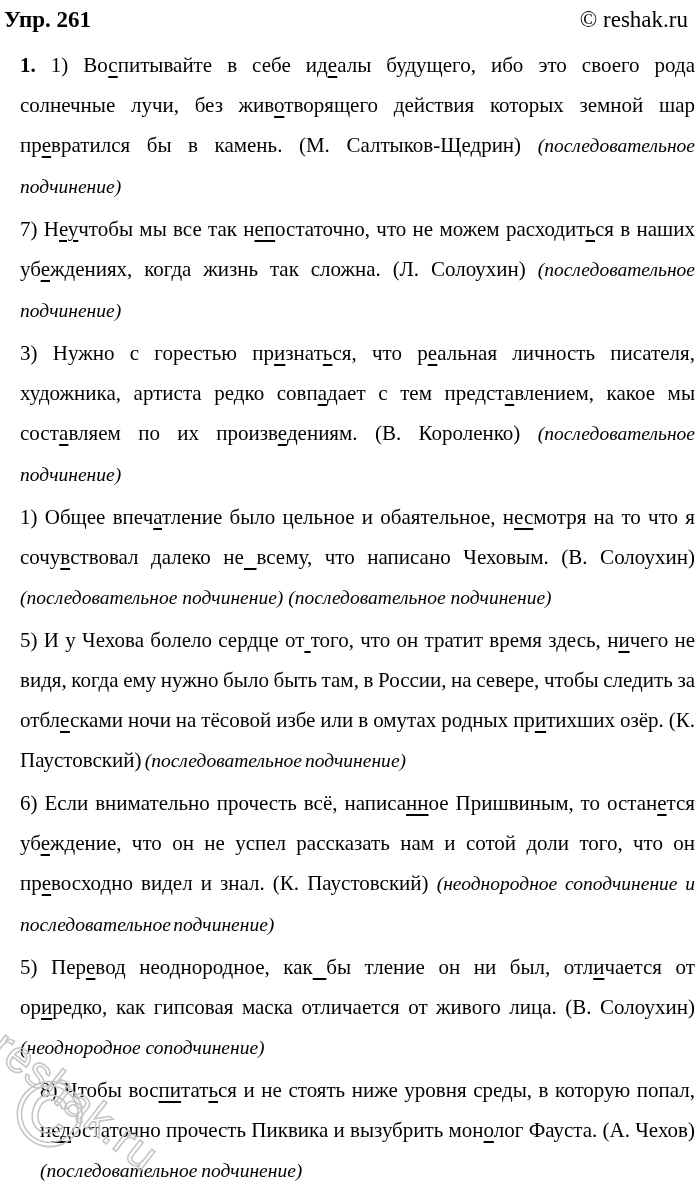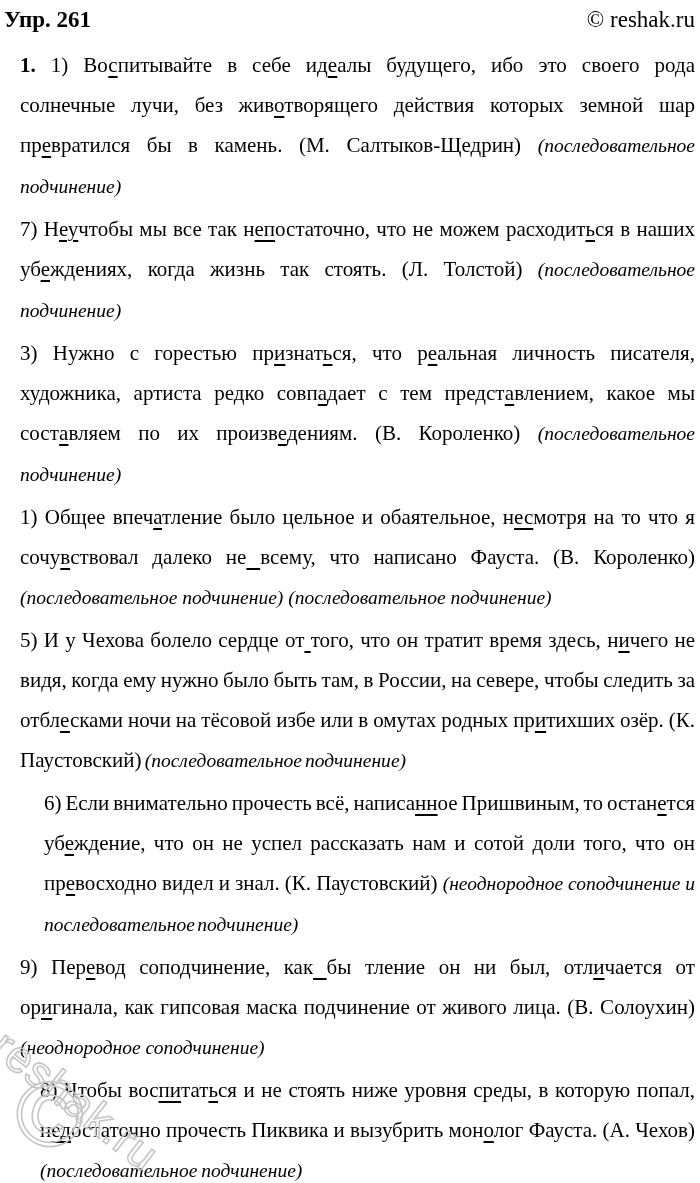--- a/index.html
+++ b/index.html
@@ -13,38 +13,38 @@
     height: 1183px;
     overflow: hidden;
     background: #ffffff;
     color: #000000;
     font-family: "Liberation Serif", "DejaVu Serif", serif;
   }
   .hdr {
     display: flex;
     justify-content: space-between;
     align-items: baseline;
-    padding: 5px 5px 0 4px;
+    padding: 5px 12px 0 4px;
     font-size: 23px;
     line-height: 30px;
   }
   .hdr .ttl { font-weight: 700; }
   .body-text {
     padding: 0 5px 0 20px;
     margin-top: 10px;
   }
   .body-text p {
     font-size: 21px;
     line-height: 40px;
     text-align: justify;
     margin: 0 0 2px 0;
   }
   p.ws-1 { word-spacing: -1px; margin-left: 20px; }
   p.ws-2 { word-spacing: -2px; }
-  p.ws-3 { word-spacing: -2.5px; margin-left: 24px; }
+  p.ws-3 { word-spacing: -2.5px; }
   .b { font-weight: 700; }
   .i { font-style: italic; font-size: 0.93em; }
   .u {
     text-decoration: underline;
     text-decoration-thickness: 1.5px;
     text-underline-offset: 4px;
   }
   
   .wm {
     position: absolute;
@@ -76,25 +76,25 @@
 
 <div class="page">
 
   <div class="hdr">
     <span class="ttl">Упр. 261</span>
     <span class="cpy">© reshak.ru</span>
   </div>
 
   <div class="body-text">
     <p><span class="b">1. </span><span>1) Во</span><span class="u">с</span><span>питывайте в себе ид</span><span class="u">е</span><span>алы будущего, ибо это своего рода солнечные лучи, без жив</span><span class="u">о</span><span>творящего действия которых земной шар пр</span><span class="u">е</span><span>вратился бы в камень. (М. Салтыков-Щедрин) </span><span class="i">(последовательное подчинение)</span></p>
-    <p><span>7) Н</span><span class="u">еу</span><span>чтобы мы все так н</span><span class="u">еп</span><span>остаточно, что не можем расходит</span><span class="u">ь</span><span>ся в наших уб</span><span class="u">е</span><span>ждениях, когда жизнь так стоять. (Л. Толстой) </span><span class="i">(последовательное подчинение)</span></p>
+    <p><span>7) Н</span><span class="u">еу</span><span>чтобы мы все так н</span><span class="u">еп</span><span>остаточно, что не можем расходит</span><span class="u">ь</span><span>ся в наших уб</span><span class="u">е</span><span>ждениях, когда жизнь так сложна. (Л. Солоухин) </span><span class="i">(последовательное подчинение)</span></p>
     <p><span>3) Нужно с горестью пр</span><span class="u">и</span><span>знат</span><span class="u">ь</span><span>ся, что р</span><span class="u">е</span><span>альная личность писателя, художника, артиста редко совп</span><span class="u">а</span><span>дает с тем предст</span><span class="u">а</span><span>влением, какое мы сост</span><span class="u">а</span><span>вляем по их произв</span><span class="u">е</span><span>дениям. (В. Короленко) </span><span class="i">(последовательное подчинение)</span></p>
-    <p><span>1) Общее впеч</span><span class="u">а</span><span>тление было цельное и обаятельное, н</span><span class="u">ес</span><span>мотря на то что я сочу</span><span class="u">в</span><span>ствовал далеко не</span><span class="u">&nbsp;</span><span>всему, что написано Фауста. (В. Короленко) </span><span class="i">(последовательное подчинение) (последовательное подчинение)</span></p>
+    <p><span>1) Общее впеч</span><span class="u">а</span><span>тление было цельное и обаятельное, н</span><span class="u">ес</span><span>мотря на то что я сочу</span><span class="u">в</span><span>ствовал далеко не</span><span class="u">&nbsp;</span><span>всему, что написано Чеховым. (В. Солоухин) </span><span class="i">(последовательное подчинение) (последовательное подчинение)</span></p>
     <p class="ws-2"><span>5) И у Чехова болело сердце от</span><span class="u">&nbsp;</span><span>того, что он тратит время здесь, н</span><span class="u">и</span><span>чего не видя, когда ему нужно было быть там, в России, на севере, чтобы следить за отбл</span><span class="u">е</span><span>сками ночи на тёсовой избе или в омутах родных пр</span><span class="u">и</span><span>тихших озёр. (К. Паустовский) </span><span class="i">(последовательное подчинение)</span></p>
     <p class="ws-3"><span>6) Если внимательно прочесть всё, написа</span><span class="u">нн</span><span>ое Пришвиным, то остан</span><span class="u">е</span><span>тся уб</span><span class="u">е</span><span>ждение, что он не успел рассказать нам и сотой доли того, что он пр</span><span class="u">е</span><span>восходно видел и знал. (К. Паустовский) </span><span class="i">(неоднородное соподчинение и последовательное подчинение)</span></p>
-    <p><span>9) Пер</span><span class="u">е</span><span>вод соподчинение, как</span><span class="u">&nbsp;</span><span>бы тление он ни был, отл</span><span class="u">и</span><span>чается от ор</span><span class="u">и</span><span>гинала, как гипсовая маска подчинение от живого лица. (В. Солоухин) </span><span class="i">(неоднородное соподчинение)</span></p>
+    <p><span>5) Пер</span><span class="u">е</span><span>вод неоднородное, как</span><span class="u">&nbsp;</span><span>бы тление он ни был, отл</span><span class="u">и</span><span>чается от ор</span><span class="u">и</span><span>редко, как гипсовая маска отличается от живого лица. (В. Солоухин) </span><span class="i">(неоднородное соподчинение)</span></p>
     <p class="ws-1"><span>8) Чтобы вос</span><span class="u">пи</span><span>тат</span><span class="u">ь</span><span>ся и не стоять ниже уровня среды, в которую попал, н</span><span class="u">ед</span><span>остаточно прочесть Пиквика и вызубрить мон</span><span class="u">о</span><span>лог Фауста. (А. Чехов) </span><span class="i">(последовательное подчинение)</span></p>
   </div>
 
   <span class="wm wm-copy">©</span>
   <span class="wm wm-text">reshak.ru</span>
 
 </div>
 
 </body></html>

